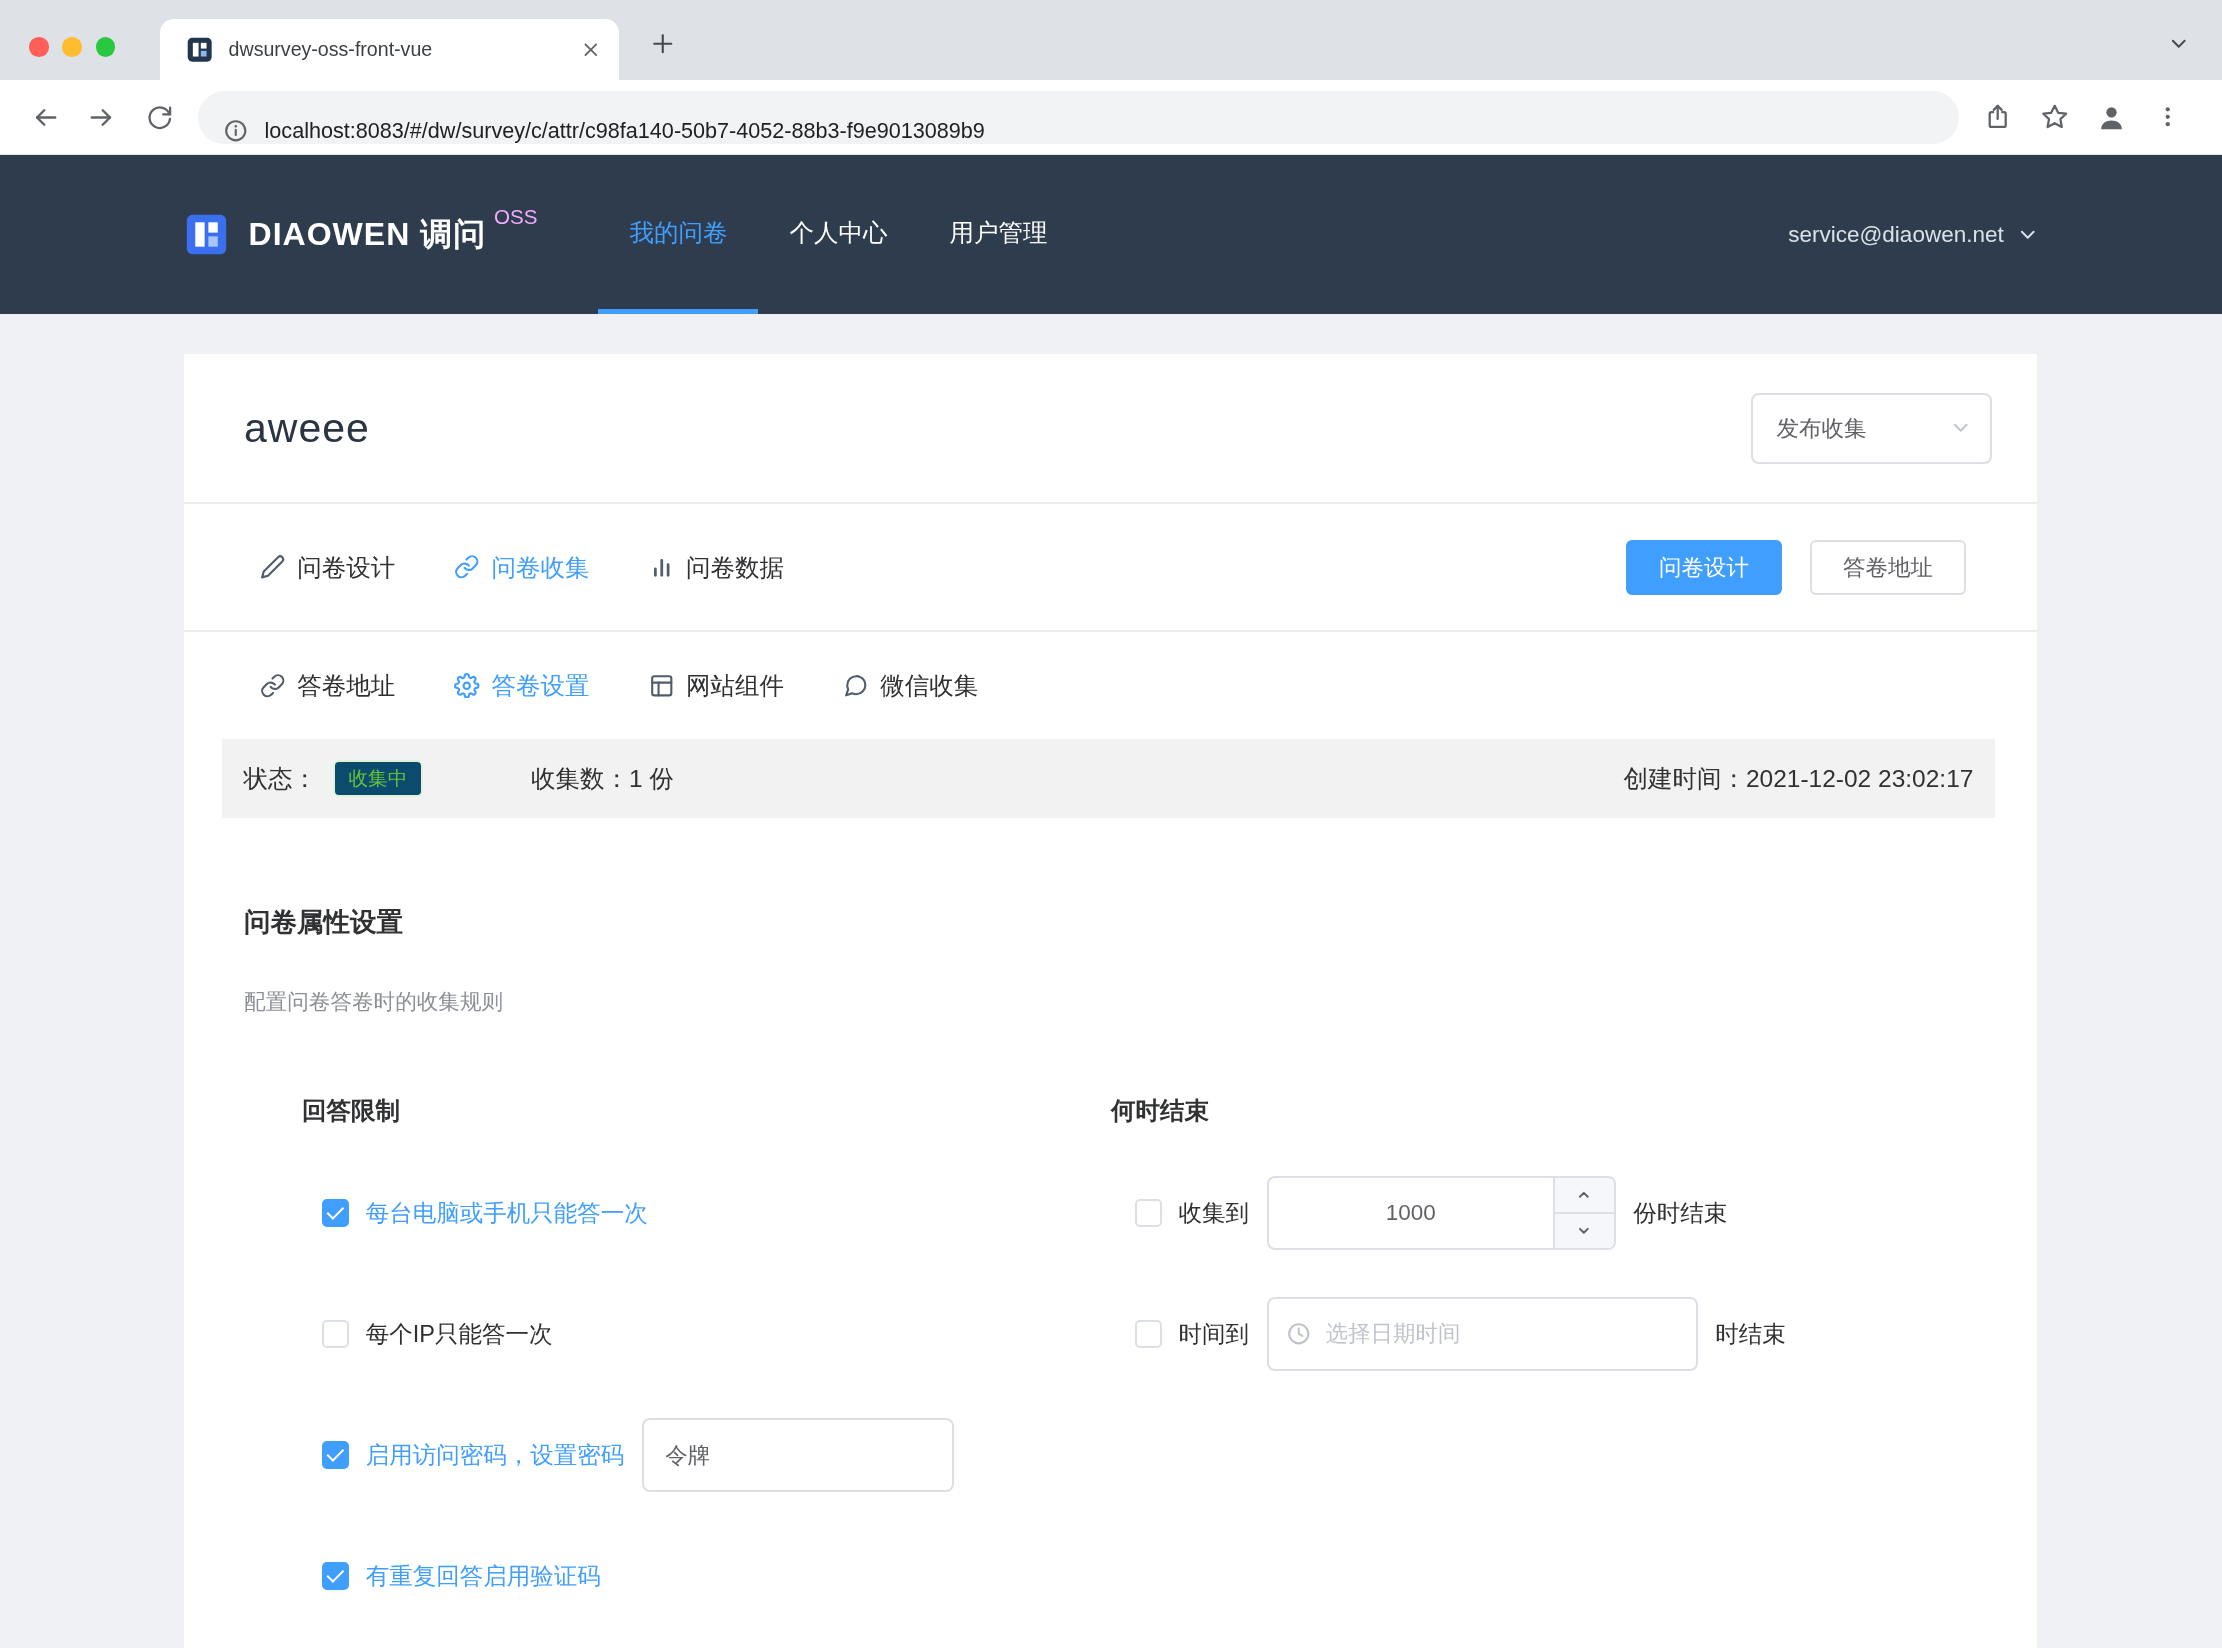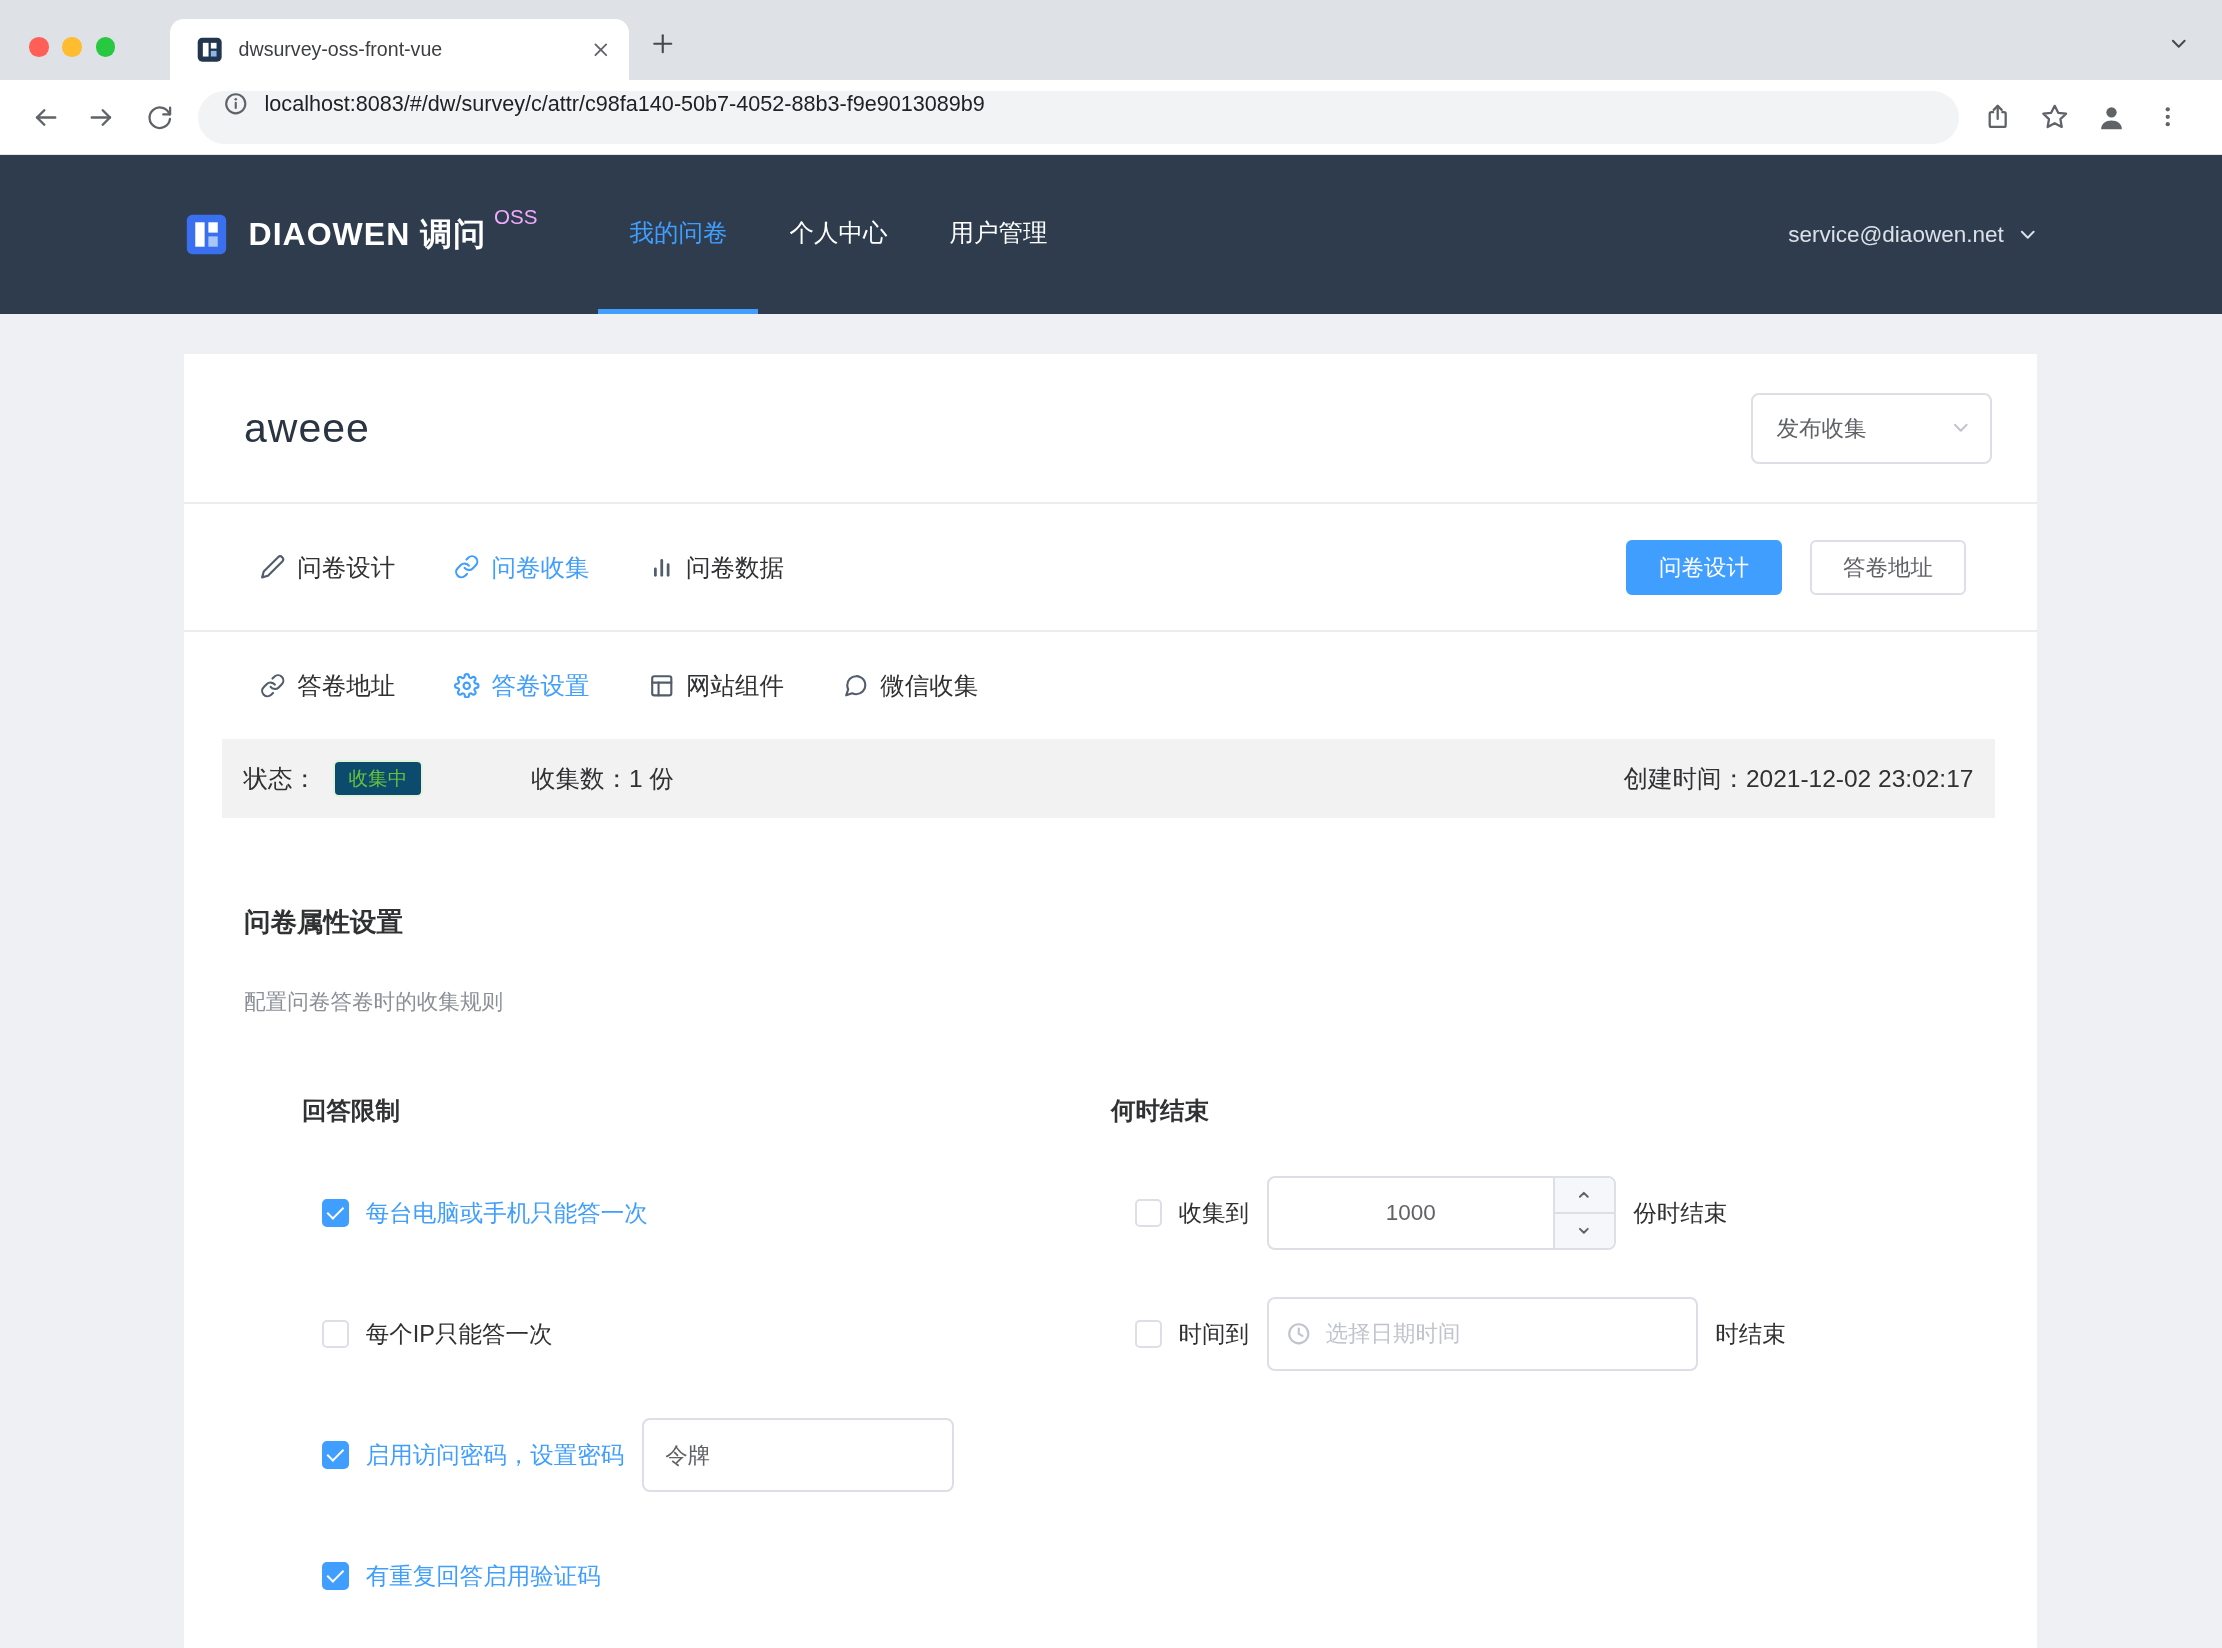--- a/index.html
+++ b/index.html
@@ -8,30 +8,30 @@
   svg{display:block;}
   .icon{flex:none;}
 
   
   .tabstrip{position:relative;height:80px;background:#dee1e6;}
   .traffic{position:absolute;left:29px;top:37px;display:flex;gap:13.7px;}
   .traffic span{width:19.6px;height:19.6px;border-radius:50%;display:block;}
   .light-red{background:#ff5f57;}
   .light-yellow{background:#febc2e;}
   .light-green{background:#28c840;}
-  .tab{position:absolute;left:170px;bottom:0;width:459px;height:61px;background:#fff;border-radius:13.7px 13.7px 0 0;display:flex;align-items:center;padding:0 17.6px 0 25.5px;}
+  .tab{position:absolute;left:160px;bottom:0;width:459px;height:61px;background:#fff;border-radius:13.7px 13.7px 0 0;display:flex;align-items:center;padding:0 17.6px 0 25.5px;}
   .tab-title{margin-left:15.7px;font-size:19.6px;color:#3c4043;flex:1;white-space:nowrap;overflow:hidden;}
   .tab-close{color:#5f6368;}
   .newtab{position:absolute;left:642px;top:23.5px;width:41px;height:41px;display:flex;align-items:center;justify-content:center;color:#45484d;border-radius:50%;}
   .strip-chevron{position:absolute;right:23.5px;top:23.5px;width:41px;height:41px;display:flex;align-items:center;justify-content:center;color:#45484d;}
 
   
   .urlbar{height:75px;background:#fff;display:flex;align-items:center;padding:0 21.6px;border-bottom:1px solid #e2e4e8;}
   .navbtn{width:47px;height:47px;display:flex;align-items:center;justify-content:center;color:#5f6368;margin-right:9.8px;border-radius:50%;}
-  .omnibox{flex:1;height:53px;background:#f1f3f4;border-radius:26.5px;display:flex;align-items:flex-start;padding:0 25.5px;margin:0 15.7px 0 5.9px;min-width:0;}
+  .omnibox{flex:1;height:53px;background:#f1f3f4;border-radius:26.5px;display:flex;align-items:flex-end;padding:0 25.5px;margin:0 15.7px 0 5.9px;min-width:0;}
   .omnibox .url{margin-left:15.7px;font-size:21.6px;color:#202124;white-space:nowrap;overflow:hidden;}
   .urlicons{display:flex;align-items:center;}
 
   
   .appheader{height:159px;background:#2e3c4e;display:flex;align-items:stretch;}
   .brand{display:flex;align-items:center;margin-left:184px;cursor:pointer;}
   .brand-name{margin-left:19.6px;color:#fff;font-size:32px;font-weight:600;letter-spacing:1px;white-space:nowrap;}
   .brand-oss{margin-left:7.8px;color:#f0abfc;font-size:20.6px;align-self:center;transform:translateY(-17.6px);}
   .mainnav{display:flex;margin-left:61px;}
   .nav-item{display:flex;align-items:center;padding:0 31px;font-size:24.5px;color:#fff;border-bottom:5.9px solid transparent;cursor:pointer;white-space:nowrap;}

